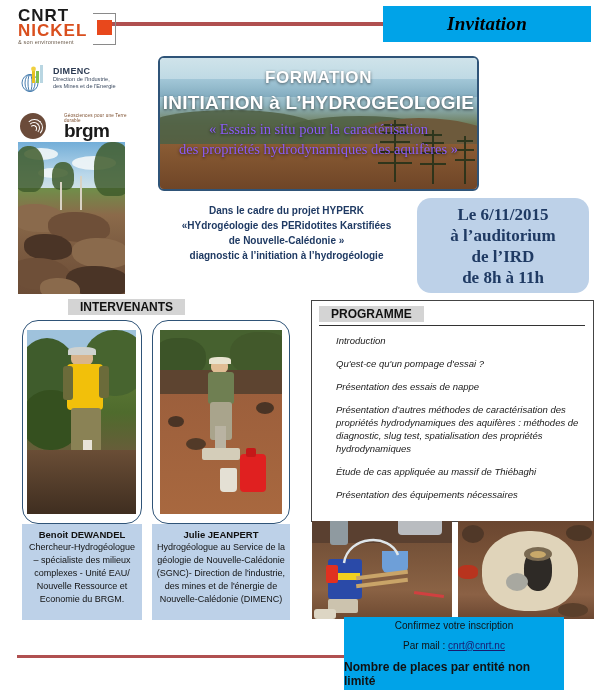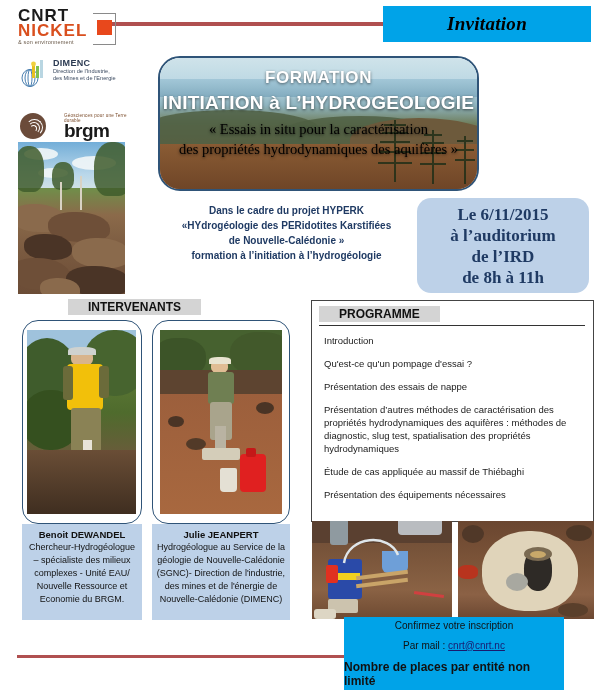--- a/index.html
+++ b/index.html
@@ -28,21 +28,21 @@
     font-family:"Liberation Sans",sans-serif;
     font-weight:bold;font-size:17px;letter-spacing:1px;color:#d94f1e;
     line-height:15px;
   }
   #logo-cnrt .tagline{font-size:5.5px;color:#6a5a4a;letter-spacing:.2px;margin-top:1px;}
   #logo-cnrt .sq{position:absolute;right:2px;top:12px;width:15px;height:15px;background:#e8481c;}
   #logo-cnrt .bracket{position:absolute;right:-2px;top:5px;width:22px;height:30px;
       border:1.5px solid #8a8a8a;border-left:none;}
 
   
-  #logo-dimenc{left:20px;top:58px;width:120px;height:40px;display:flex;gap:5px;align-items:flex-start;}
+  #logo-dimenc{left:20px;top:58px;width:120px;height:40px;display:flex;gap:5px;align-items:center;}
   #logo-dimenc .mark{width:28px;height:30px;position:relative;flex:0 0 auto;}
   #logo-dimenc .txt .name{font-size:9px;font-weight:bold;color:#2b3a52;letter-spacing:.3px;}
   #logo-dimenc .txt .sub{font-size:5.6px;color:#3b4a60;line-height:7px;}
 
   
   #logo-brgm{left:20px;top:108px;width:118px;height:36px;display:flex;gap:18px;align-items:center;}
   #logo-brgm .disc{width:26px;height:26px;border-radius:50%;background:#6b4b3a;position:relative;flex:0 0 auto;}
   #logo-brgm .disc .w1,#logo-brgm .disc .w2,#logo-brgm .disc .w3{
      position:absolute;border:1.6px solid #fff;border-radius:50%;border-bottom-color:transparent;border-left-color:transparent;}
   #logo-brgm .disc .w1{width:5px;height:5px;left:10px;top:12px;}
@@ -63,58 +63,58 @@
   #photo-karst .rock.l{background:#8a6a4c;}
   #photo-karst .rock.d{background:#4a3426;}
 
   
   #invitation-badge{left:383px;top:6px;width:208px;height:36px;background:#00a3e8;
      display:flex;align-items:center;justify-content:center;}
   #invitation-badge span{color:#000000;font-weight:bold;font-style:italic;font-size:19px;
      font-family:"Liberation Serif",serif;letter-spacing:.3px;}
 
   
-  #hero{left:158px;top:56px;width:317px;height:131px;border:2.5px solid #2f5478;border-radius:22px;
+  #hero{left:158px;top:56px;width:317px;height:131px;border:2.5px solid #2f5478;border-radius:6px;
      overflow:hidden;}
   #hero .bg{position:absolute;inset:0;
      background:linear-gradient(180deg,#cfe3ea 0%,#b9d6e2 22%,#8fb4bf 36%,#6f7f5e 50%,#7a6340 66%,#8d5f37 82%,#a4663a 100%);}
   #hero .sea{position:absolute;left:0;top:16%;width:100%;height:14%;background:linear-gradient(180deg,#9fc5d6,#7fa9bd);opacity:.9;}
   #hero .ridge{position:absolute;background:#4f5f43;border-radius:50% 50% 0 0;opacity:.85;}
   #hero .ridge2{position:absolute;background:#6d5a3c;border-radius:46% 54% 0 0;}
   #hero .fore{position:absolute;left:0;bottom:0;width:100%;height:34%;
      background:linear-gradient(180deg,#8a5c34,#6f4527);}
   #hero .titles{position:absolute;left:0;top:0;width:100%;height:100%;
      display:flex;flex-direction:column;align-items:center;justify-content:flex-start;padding-top:10px;box-sizing:border-box;}
   #hero .t1{color:#ffffff;font-weight:bold;font-size:17px;letter-spacing:.6px;
      text-shadow:0 1px 3px rgba(0,0,0,.55);}
   #hero .t2{color:#ffffff;font-weight:bold;font-size:19px;letter-spacing:.2px;margin-top:4px;
      text-shadow:0 1px 3px rgba(0,0,0,.6);}
-  #hero .t3,#hero .t4{color:#000000;font-family:"Liberation Serif",serif;font-size:14.5px;
+  #hero .t3,#hero .t4{color:#8b5cf6;font-family:"Liberation Serif",serif;font-size:14.5px;
      text-shadow:0 1px 3px rgba(0,0,0,.65);}
   #hero .t3{margin-top:7px;}
   #hero .t4{margin-top:3px;}
 
   
   #project-blurb{left:163px;top:203px;width:247px;text-align:center;color:#1f3a63;
      font-size:10px;font-weight:bold;line-height:15px;}
 
   
   #date-box{left:417px;top:198px;width:172px;height:95px;background:#bdd1e8;border-radius:14px;
      display:flex;flex-direction:column;align-items:center;justify-content:center;}
   #date-box div{color:#1f3a63;font-family:"Liberation Serif",serif;font-weight:bold;font-size:17px;line-height:21px;}
 
   
-  .sect-head{font-size:12px;font-weight:bold;color:#111;background:#d4d4d4;padding:1px 20px;display:inline-block;}
+  .sect-head{font-size:12px;font-weight:bold;color:#111;background:#d4d4d4;padding:1px 12px;display:inline-block;}
   #intervenants-head{left:68px;top:299px;}
   #programme-head{left:319px;top:306px;}
 
   
   #programme-panel{left:311px;top:300px;width:283px;height:222px;border:1px solid #444;background:#fff;box-sizing:border-box;}
   #programme-rule{left:319px;top:325px;width:266px;height:1px;background:#333;}
-  #programme-list{left:324px;top:334px;width:266px;}
+  #programme-list{left:336px;top:334px;width:266px;font-style:italic;}
   #programme-list .item{font-size:9.5px;color:#1a1a1a;line-height:13px;margin-bottom:10px;}
 
   
   .speaker-card{border:1.6px solid #2f5478;border-radius:16px;background:#fff;box-sizing:border-box;}
   #speaker-card-1{left:22px;top:320px;width:120px;height:204px;}
   #speaker-card-2{left:152px;top:320px;width:138px;height:204px;}
   .speaker-photo{position:absolute;overflow:hidden;}
   #speaker-photo-1{left:27px;top:330px;width:109px;height:184px;
      background:linear-gradient(180deg,#b9d2e6 0%,#5d7a36 22%,#4f6b2d 45%,#6c5a3c 70%,#4e3c29 100%);}
   #speaker-photo-2{left:160px;top:330px;width:122px;height:184px;
@@ -239,21 +239,21 @@
     <div class="t2">INITIATION à L’HYDROGEOLOGIE</div>
     <div class="t3">« Essais in situ pour la caractérisation</div>
     <div class="t4">des propriétés hydrodynamiques des aquifères »</div>
   </div>
 </div>
 
 <div class="abs" id="project-blurb">
   <div>Dans le cadre du projet HYPERK</div>
   <div>«HYdrogéologie des PERidotites Karstifiées</div>
   <div>de Nouvelle-Calédonie »</div>
-  <div>formation à l’initiation à l’hydrogéologie</div>
+  <div>diagnostic à l’initiation à l’hydrogéologie</div>
 </div>
 
 <div class="abs" id="date-box">
   <div>Le 6/11/2015</div>
   <div>à l’auditorium</div>
   <div>de l’IRD</div>
   <div>de 8h à 11h</div>
 </div>
 
 <div class="abs sect-head" id="intervenants-head">INTERVENANTS</div>

